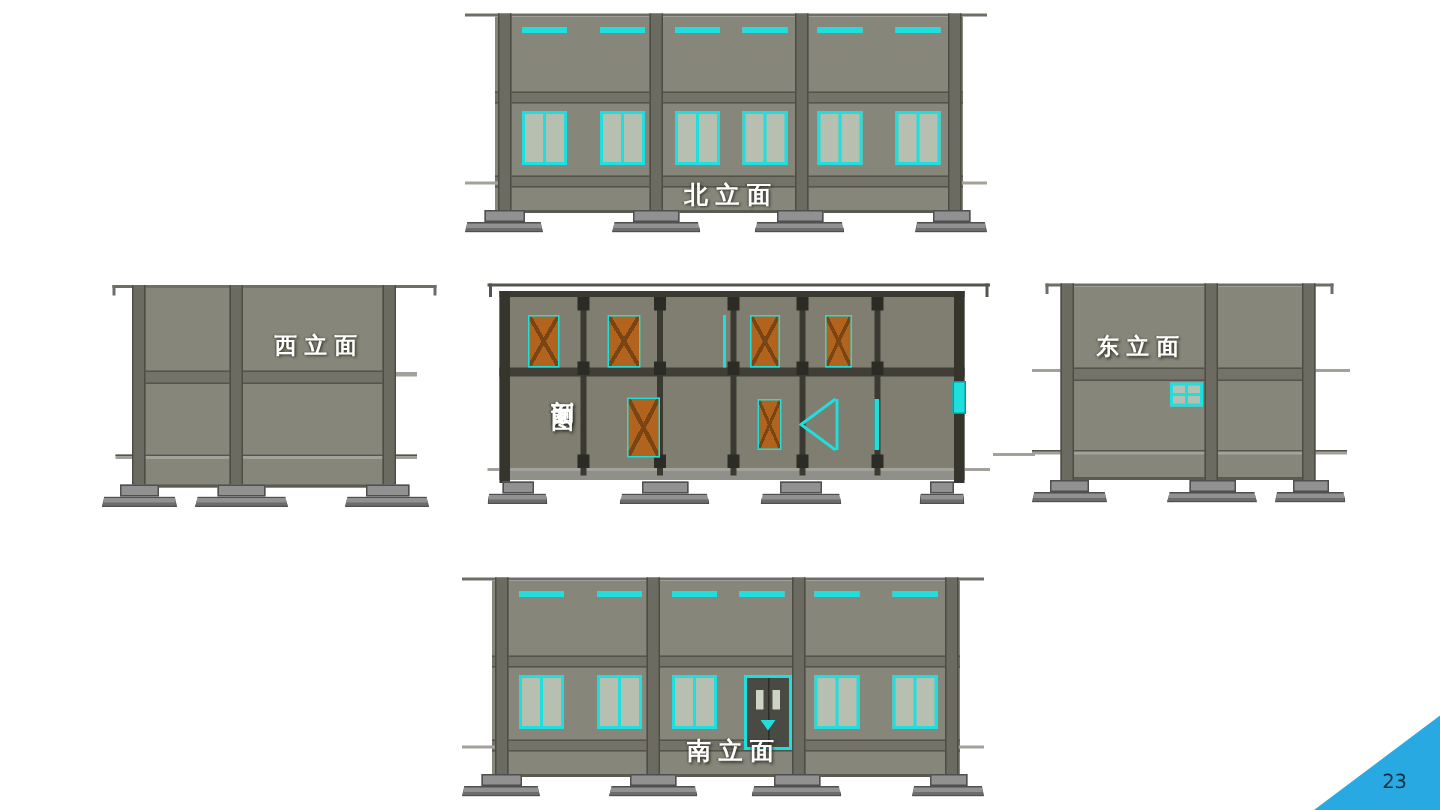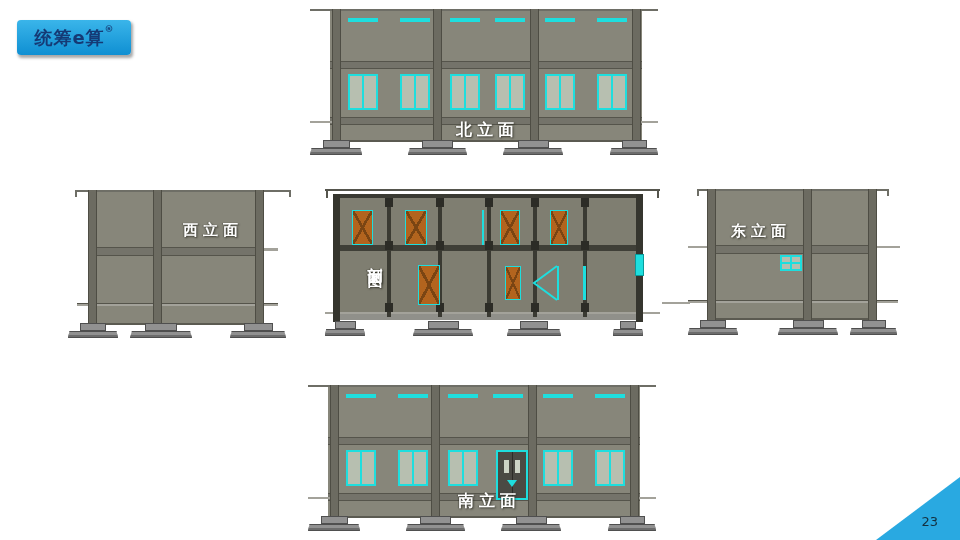--- a/index.html
+++ b/index.html
@@ -18,24 +18,20 @@
   .logo-reg{font-size:9px;font-weight:bold;color:var(--logo-text,#153a75);align-self:flex-start;margin-top:4px;}
   .corner{position:absolute;right:0;bottom:0;width:84px;height:63px;z-index:65;
           background:var(--corner-blue,#29a9e1);clip-path:polygon(100% 0,100% 100%,0 100%);}
   .pagenum{position:absolute;right:22px;bottom:11px;font-size:13px;color:#14303f;z-index:66;}
 </style>
 </head>
 <body>
 
 <div class="slide" id="slide">
 
-  <div class="logo">
-    <span class="logo-main">统筹e算</span>
-      <sup class="logo-reg">®</sup>
-  </div>
 
   <div class="view" id="v-west" style="left:68px;top:183px;width:250px;height:157px">
     <span class="vlabel" style="left:115px;top:38px;font-size:15px">西立面</span>
   <div style="position: absolute; left: 7px; top: 7px; width: 216px; height: 2px; background: rgb(110, 110, 102);"></div>
       <div style="position: absolute; left: 7px; top: 7px; width: 2px; height: 7px; background: rgb(110, 110, 102);"></div>
       <div style="position: absolute; left: 221px; top: 7px; width: 2px; height: 7px; background: rgb(110, 110, 102);"></div>
       <div style="position: absolute; left: 24px; top: 9px; width: 168px; height: 133px; background: rgb(135, 134, 122);"></div>
       <div style="position: absolute; left: 24px; top: 64px; width: 168px; height: 9px; background: rgb(116, 115, 106); border-top: 1px solid rgb(85, 84, 75); border-bottom: 1px solid rgb(85, 84, 75); box-sizing: border-box;"></div>
       <div style="position: absolute; left: 192px; top: 65px; width: 18px; height: 3px; background: rgb(163, 162, 154);"></div>
       <div style="position: absolute; left: 9px; top: 120px; width: 201px; height: 3px; background: rgb(163, 162, 154); border-top: 1px solid rgb(85, 84, 75); box-sizing: border-box;"></div>

